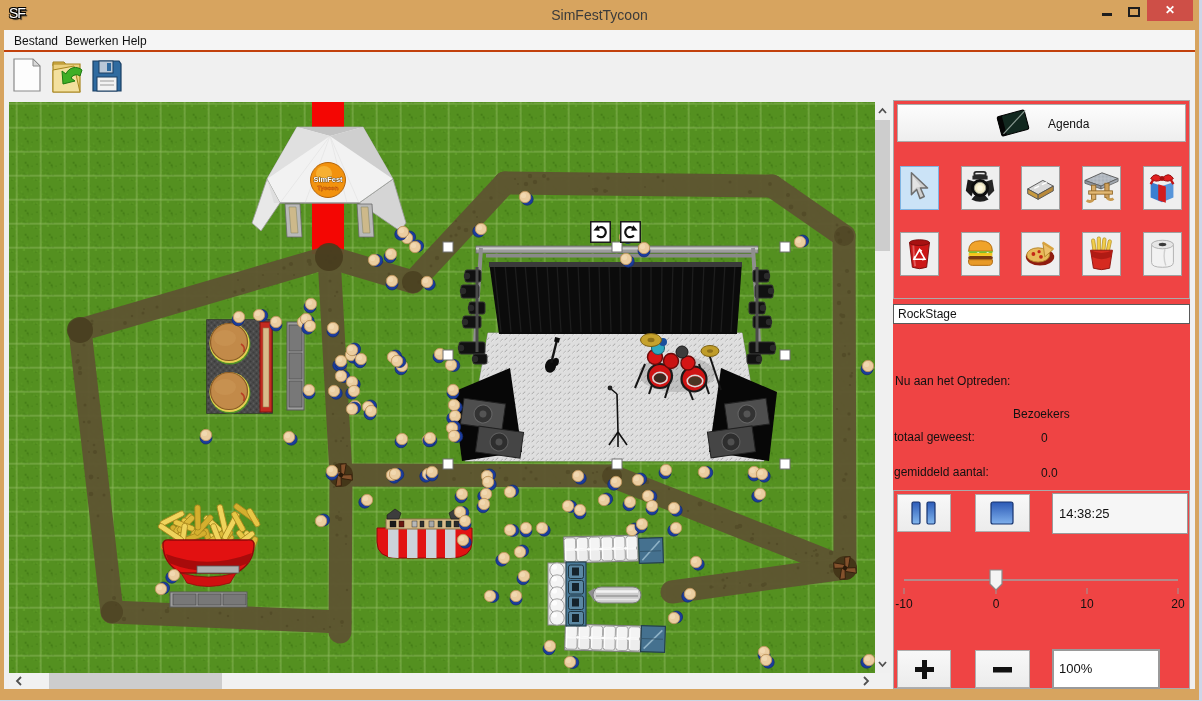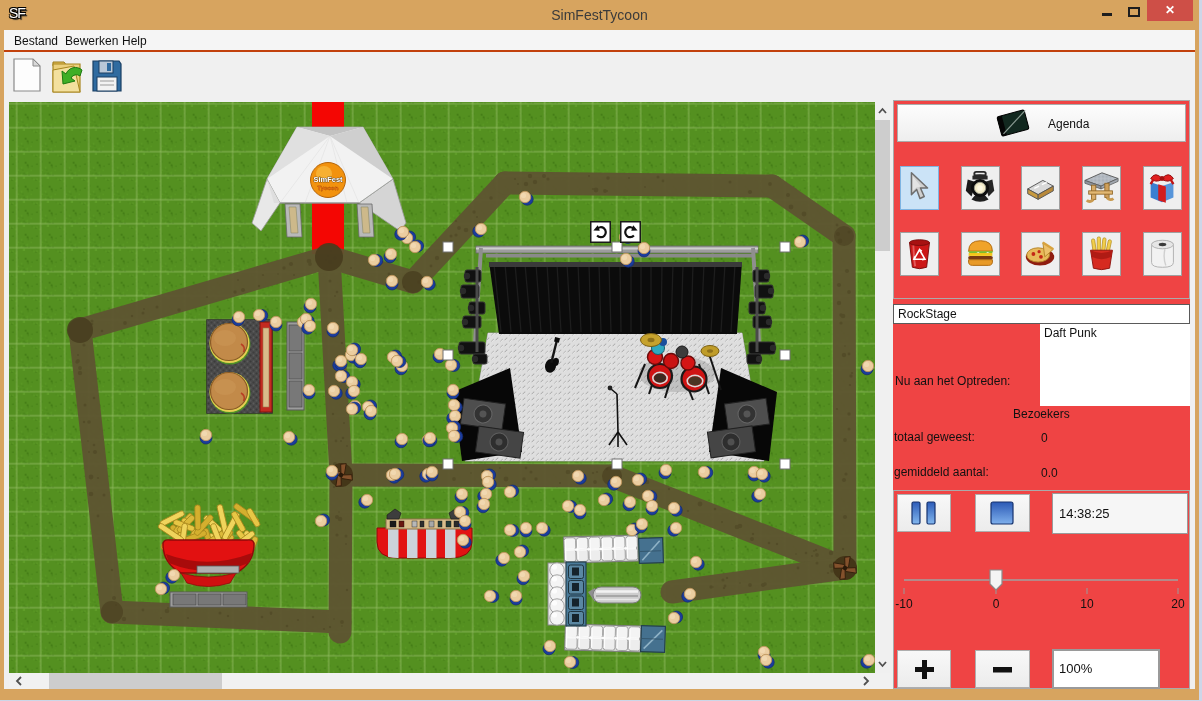--- a/index.html
+++ b/index.html
@@ -1382,21 +1382,20 @@
       </svg></div>
     <div class="tbtn" style="left:250px;top:132px"><svg width="37" height="42" viewBox="0 0 39 42">
         <g>
           <path d="M8,12 Q8,7 19.5,7 Q31,7 31,12 L31,30 Q31,35 19.5,35 Q8,35 8,30 Z" fill="#f2f2f2" stroke="#b0b0b0" stroke-width="1"></path>
           <ellipse cx="19.5" cy="11" rx="11.5" ry="4.5" fill="#e6e6e6" stroke="#b0b0b0"></ellipse>
           <ellipse cx="19.5" cy="11" rx="4" ry="1.8" fill="#3a3a3a"></ellipse>
           <path d="M22,16 q-2,9 1,17" stroke="#cfcfcf" stroke-width="1.5" fill="none"></path>
         </g>
       </svg></div>
     <div class="rockbox">RockStage</div>
-    <div class="dpbox">Daft Punk</div>
     <div class="lbl" style="left:2px;top:274px">Nu aan het Optreden:</div>
     <div class="lbl" style="left:120px;top:307px">Bezoekers</div>
     <div class="lbl" style="left:1px;top:330px">totaal geweest:</div>
     <div class="lbl" style="left:148px;top:331px">0</div>
     <div class="lbl" style="left:1px;top:365px">gemiddeld aantal:</div>
     <div class="lbl" style="left:148px;top:366px">0.0</div>
     <div class="ctlbtn" style="left:4px;top:394px;width:54px;height:38px"><svg width="52" height="36">
         <defs>
           <linearGradient id="bg1" x1="0" y1="0" x2="0" y2="1">
             <stop offset="0" stop-color="#2c5bb8"></stop>

